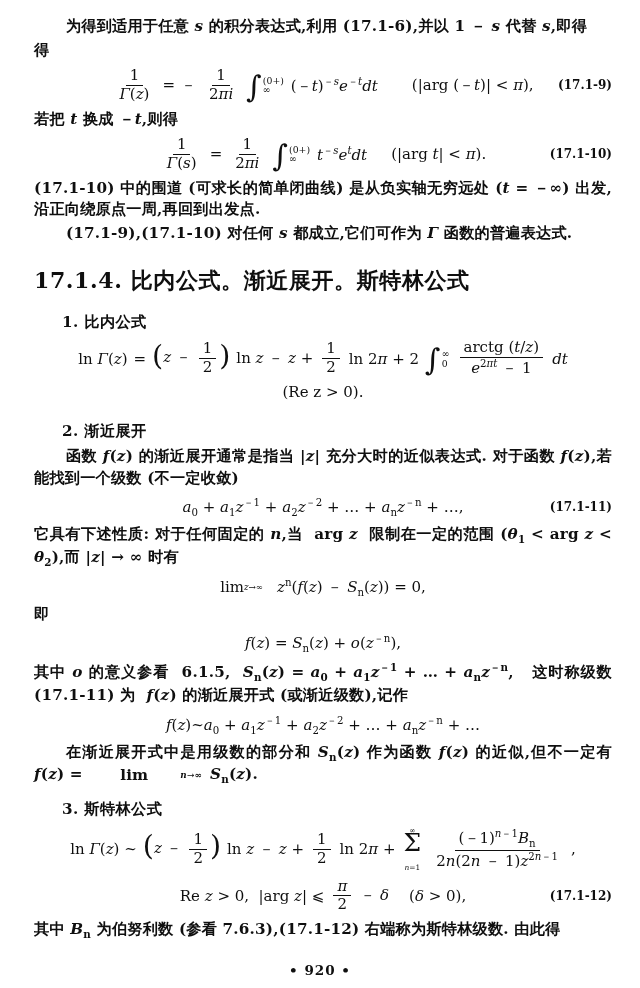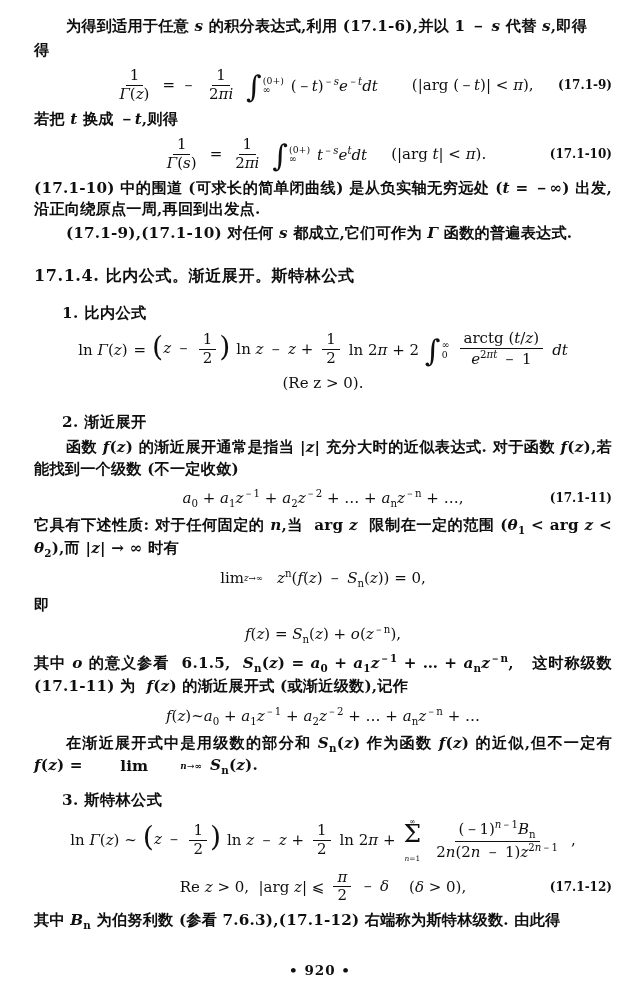--- a/index.html
+++ b/index.html
@@ -103,21 +103,21 @@
   .lims .hi { margin-bottom: 9px; }
   .lims .lo { margin-top: -9px; }
   .bigparen {
     font-size: 1.9em;
     line-height: 0.6;
     position: relative;
     top: 2px;
     font-weight: 400;
   }
   h2.sec {
-    font-size: 16px;
+    font-size: 22px;
     font-weight: 700;
     margin: 22px 0 16px 0;
     letter-spacing: 0.6px;
   }
   h3.sub-h {
     font-size: 15.2px;
     font-weight: 700;
     margin: 12px 0 4px 28px;
     letter-spacing: 0.4px;
   }

